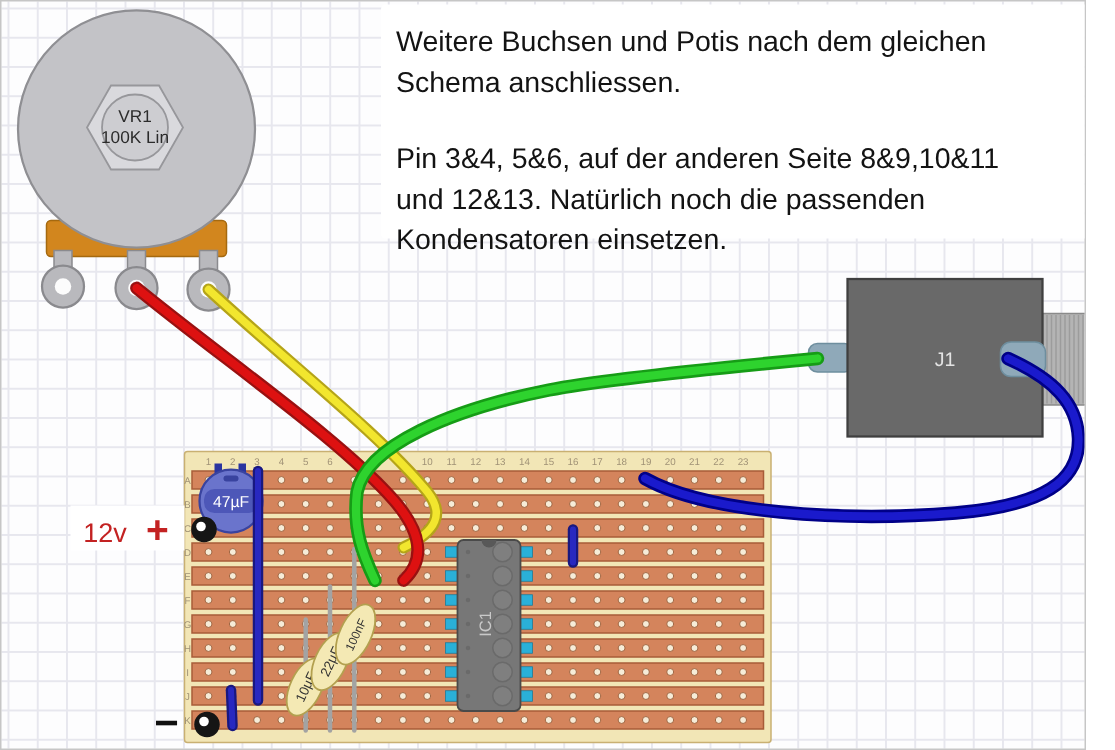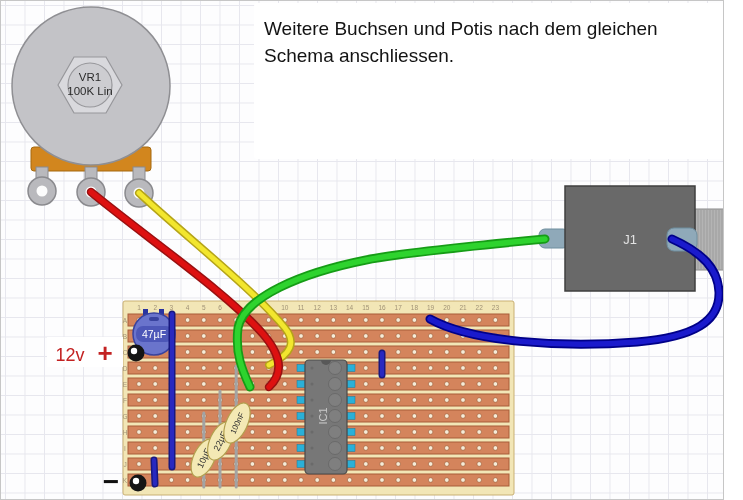--- a/index.html
+++ b/index.html
@@ -30,20 +30,23 @@
   svg text{font-family:"Liberation Sans",sans-serif;}
 </style>
 </head>
 <body>
 
 <div class="stage">
 
   <div class="note-box">
     <p class="p1">Weitere Buchsen und Potis nach dem gleichen
 Schema anschliessen.</p>
+    <p class="p2">Pin 3&amp;4, 5&amp;6, auf der anderen Seite 8&amp;9,10&amp;11
+und 12&amp;13. Natürlich noch die passenden
+Kondensatoren einsetzen.</p>
   </div>
 
   <svg id="scene" width="743" height="500" viewBox="0 0 743 500">
       <g>
         <rect x="122" y="300" width="391" height="194" rx="2" fill="#f2e6b6" stroke="#c9b072" stroke-width="1"></rect>
         <text x="138" y="309" font-size="6.5" fill="#a09276" text-anchor="middle">1</text>
         <text x="154.2" y="309" font-size="6.5" fill="#a09276" text-anchor="middle">2</text>
         <text x="170.4" y="309" font-size="6.5" fill="#a09276" text-anchor="middle">3</text>
         <text x="186.6" y="309" font-size="6.5" fill="#a09276" text-anchor="middle">4</text>
         <text x="202.8" y="309" font-size="6.5" fill="#a09276" text-anchor="middle">5</text>

